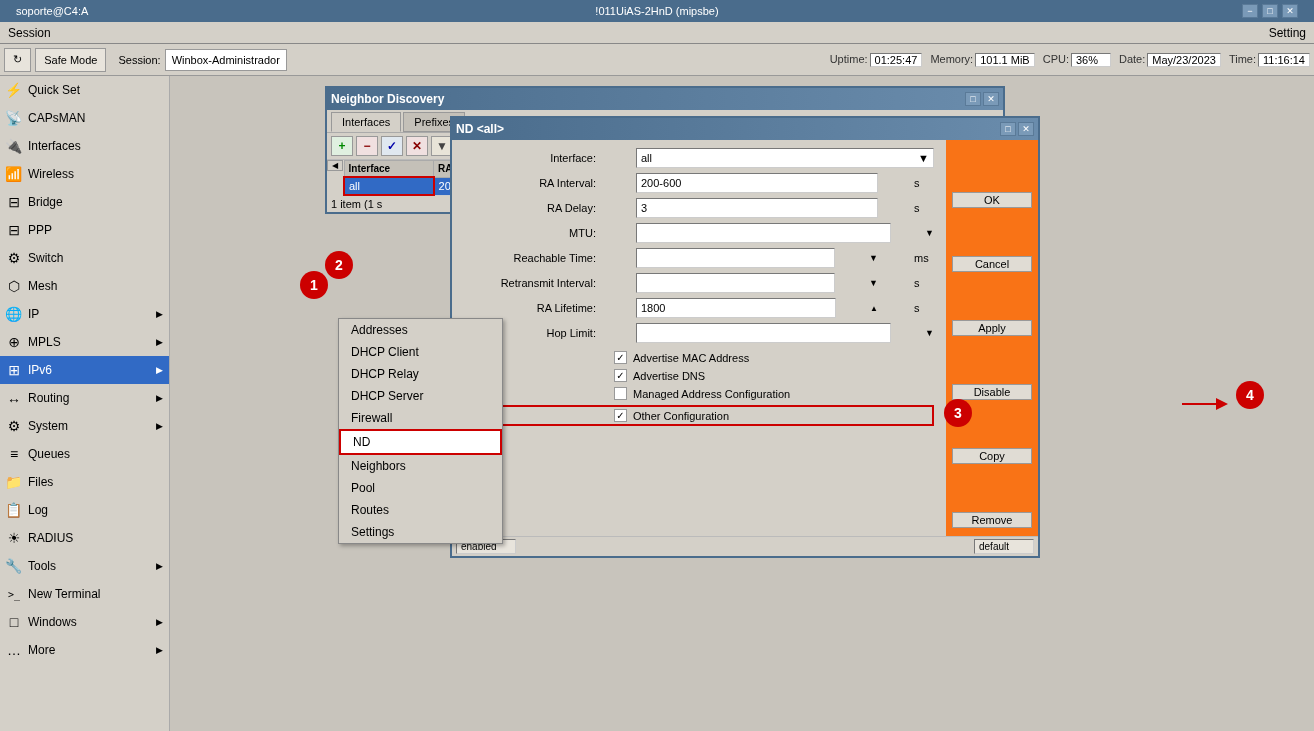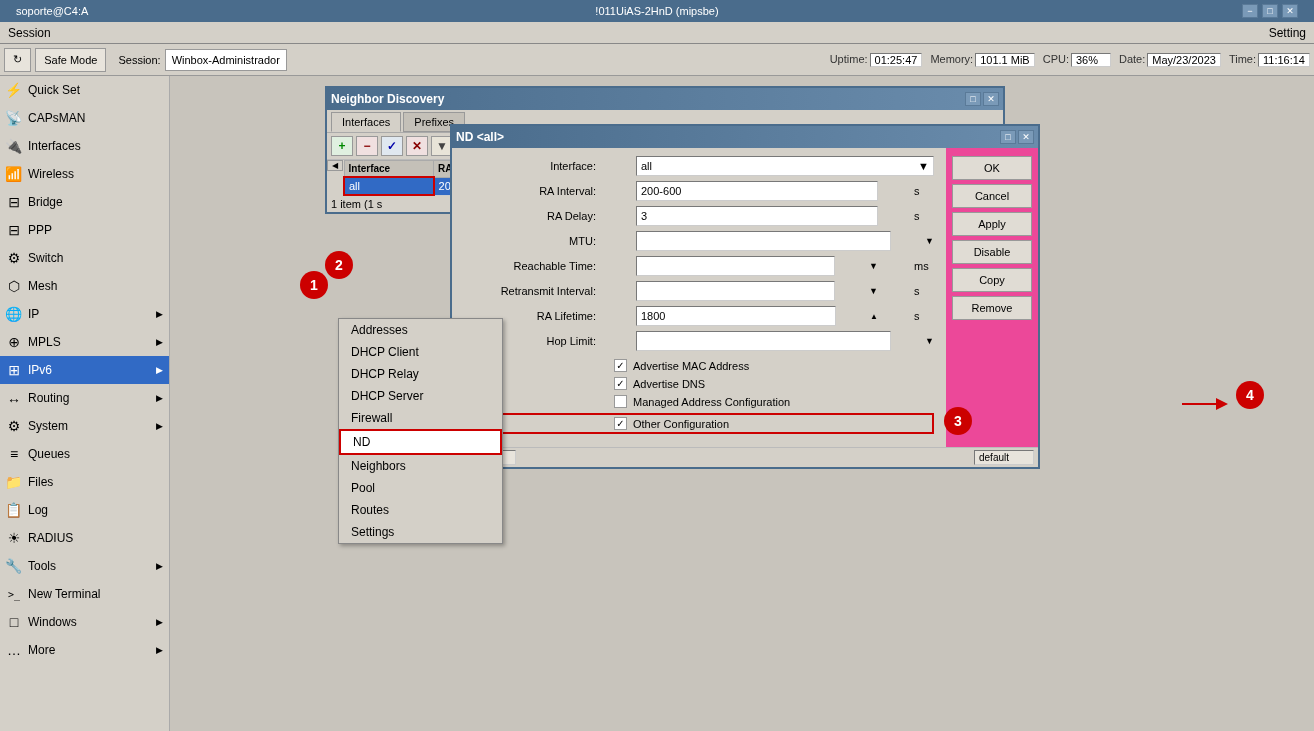--- a/index.html
+++ b/index.html
@@ -60,37 +60,37 @@
     .find-input { margin-left: auto; border: 1px inset #ccc; background: #f8f8f8; height: 20px; padding: 0 4px; font-size: 11px; font-style: italic; color: #888; width: 100px; }
 
     
     .nd-table { width: 100%; border-collapse: collapse; font-size: 11px; }
     .nd-table th { background: #c4c0b8; border: 1px solid #aaa; padding: 2px 4px; text-align: left; font-size: 10px; white-space: nowrap; }
     .nd-table td { border: 1px solid #ccc; padding: 2px 4px; white-space: nowrap; }
     .nd-table tr.selected td { background: #316ac5; color: white; }
     .nd-table tr:not(.selected) td { background: #e8e4dc; }
 
     
-    .nd-edit-window { position: absolute; top: 48px; left: 280px; width: 590px; background: #ec4899; border: 2px solid #4a6c8c; z-index: 20; }
+    .nd-edit-window { position: absolute; top: 40px; left: 280px; width: 590px; background: #f97316; border: 2px solid #4a6c8c; z-index: 20; }
     .nd-edit-title { background: linear-gradient(to right, #4a6c8c, #6a8cac); color: white; height: 22px; display: flex; align-items: center; justify-content: space-between; padding: 0 4px; font-size: 12px; font-weight: bold; }
 
     
     .form-area { padding: 8px 12px; background: #d4d0c8; }
     .form-row { display: flex; align-items: center; margin-bottom: 5px; gap: 32px; }
     .form-label { text-align: right; min-width: 140px; padding-right: 8px; font-size: 11px; color: #000; }
     .form-input { border: 1px inset #ccc; background: white; height: 20px; padding: 0 4px; font-size: 11px; flex: 1; }
     .form-select { border: 1px inset #ccc; background: white; height: 20px; padding: 0 2px; font-size: 11px; flex: 1; display: flex; align-items: center; justify-content: space-between; }
     .form-unit { margin-left: 4px; font-size: 11px; min-width: 20px; }
     .checkbox-row { display: flex; align-items: center; margin-bottom: 5px; padding-left: 150px; gap: 6px; font-size: 11px; }
     .checkbox { width: 13px; height: 13px; border: 1px solid #999; background: white; display: flex; align-items: center; justify-content: center; font-size: 10px; }
     .checkbox.checked::after { content: '✓'; color: #000; }
 
     
     .side-buttons { display: flex; flex-direction: column; gap: 4px; padding: 8px 6px; }
-    .side-btn { background: #e0dcd4; border: 1px solid #999; padding: 3px 0; font-size: 11px; cursor: pointer; min-width: 80px; text-align: center; height: 24px; display: flex; align-items: center; justify-content: center; }
+    .side-btn { background: #e0dcd4; border: 1px solid #999; padding: 3px 0; font-size: 11px; cursor: pointer; min-width: 80px; text-align: center; height: 16px; display: flex; align-items: center; justify-content: center; margin-top: 44px; }
     .side-btn.apply { background: #e0dcd4; }
 
     .nd-edit-body { display: flex; }
 
     
     .nd-status { display: flex; gap: 2px; padding: 2px 4px; background: #d4d0c8; border-top: 1px solid #bbb; font-size: 10px; }
     .nd-status-item { background: #e8e4dc; border: 1px inset #ccc; padding: 1px 4px; min-width: 60px; }
 
     
     .ipv6-submenu { position: absolute; left: 168px; top: 242px; width: 165px; background: #d4d0c8; border: 1px solid #888; z-index: 50; box-shadow: 2px 2px 4px rgba(0,0,0,0.3); }

